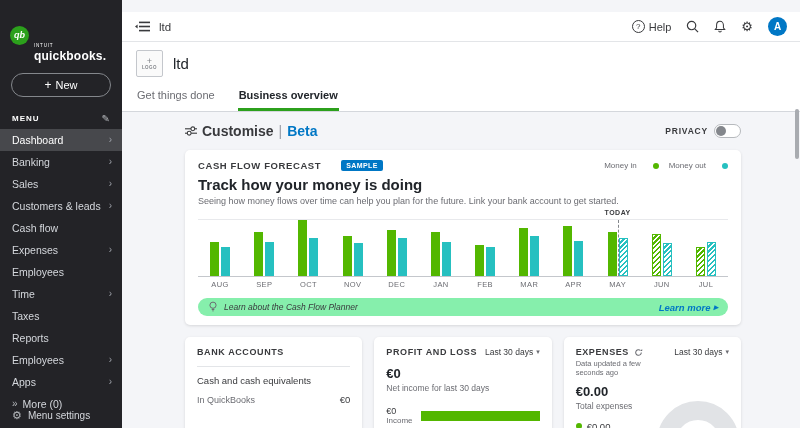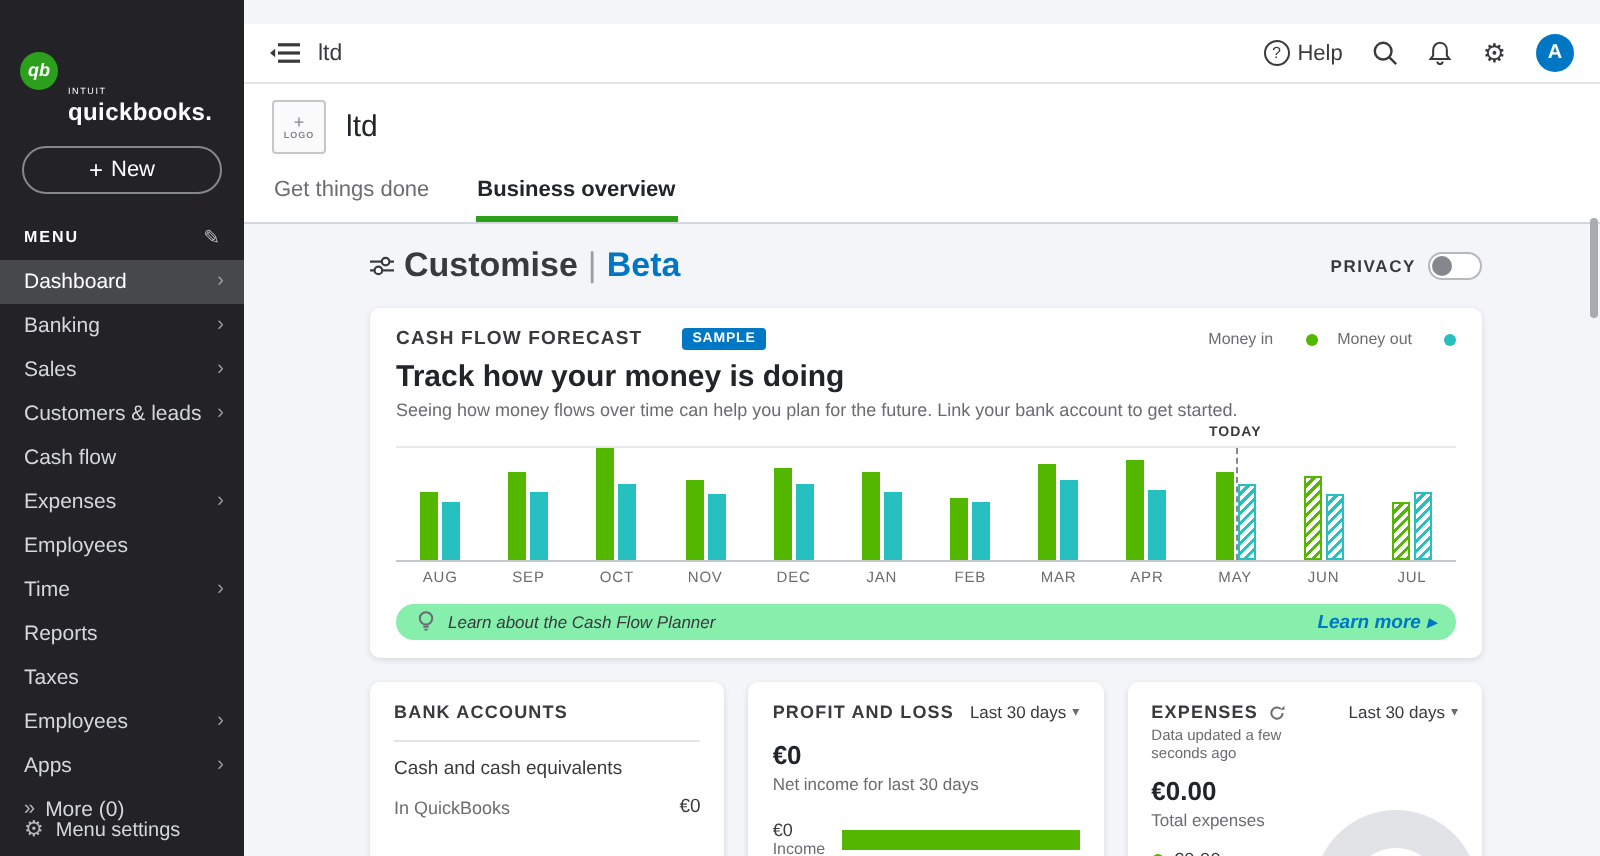--- a/index.html
+++ b/index.html
@@ -44,21 +44,21 @@
   .logo-plus { font-size:9px; }
   .logo-text { font-size:4.5px; letter-spacing:.5px; font-weight:bold; }
   .page-title { font-size:15px; font-weight:400; color:#21252a; }
 
   .tabs { background:#fff; display:flex; gap:22px; padding:8px 14px 0; border-bottom:1px solid #d4d7dc; flex:none; }
   .tab { font-size:11px; color:#6b6c72; padding:2px 1px 7px; cursor:pointer; border-bottom:3px solid transparent; }
   .tab.active { color:#21252a; font-weight:bold; border-bottom-color:#2ca01c; }
 
   .content { flex:1; padding:11px 59px 0 63px; overflow:hidden; position:relative; }
   .toolbar-row { display:flex; justify-content:space-between; align-items:center; margin-bottom:11px; }
-  .customise { display:flex; align-items:center; gap:5px; cursor:pointer; font-size:17px; font-weight:bold; color:#393a3d;justify-content:space-between; }
+  .customise { display:flex; align-items:center; gap:5px; cursor:pointer; font-size:14px; font-weight:bold; color:#393a3d;justify-content:space-between; }
   .sep { color:#9a9ea5; font-weight:400; }
   .beta { color:#0077c5; }
   .privacy { display:flex; align-items:center; gap:6px;text-align:center; }
   .privacy-label { font-size:8.5px; font-weight:bold; letter-spacing:.8px; color:#393a3d; }
   .toggle { width:27px; height:14px; border-radius:8px; background:#fff; border:1px solid #b6b9bd; position:relative; cursor:pointer; }
   .knob { position:absolute; left:1px; top:1px; width:10px; height:10px; border-radius:50%; background:#84878c; }
 
   .card { background:#fff; border-radius:5px; box-shadow:0 1px 3px rgba(0,0,0,.12); }
   .cashflow-card { padding:10px 13px 9px; }
   .cf-header { display:flex; justify-content:space-between; align-items:center; }
@@ -151,24 +151,24 @@
         <span class="chev">›</span>
       </div>
       <div class="nav-item">
         <span>Employees</span>
       </div>
       <div class="nav-item">
         <span>Time</span>
         <span class="chev">›</span>
       </div>
       <div class="nav-item">
+        <span>Taxes</span>
+      </div>
+      <div class="nav-item">
         <span>Reports</span>
-      </div>
-      <div class="nav-item">
-        <span>Taxes</span>
       </div>
       <div class="nav-item">
         <span>Employees</span>
         <span class="chev">›</span>
       </div>
       <div class="nav-item">
         <span>Apps</span>
         <span class="chev">›</span>
       </div>
     </nav>

